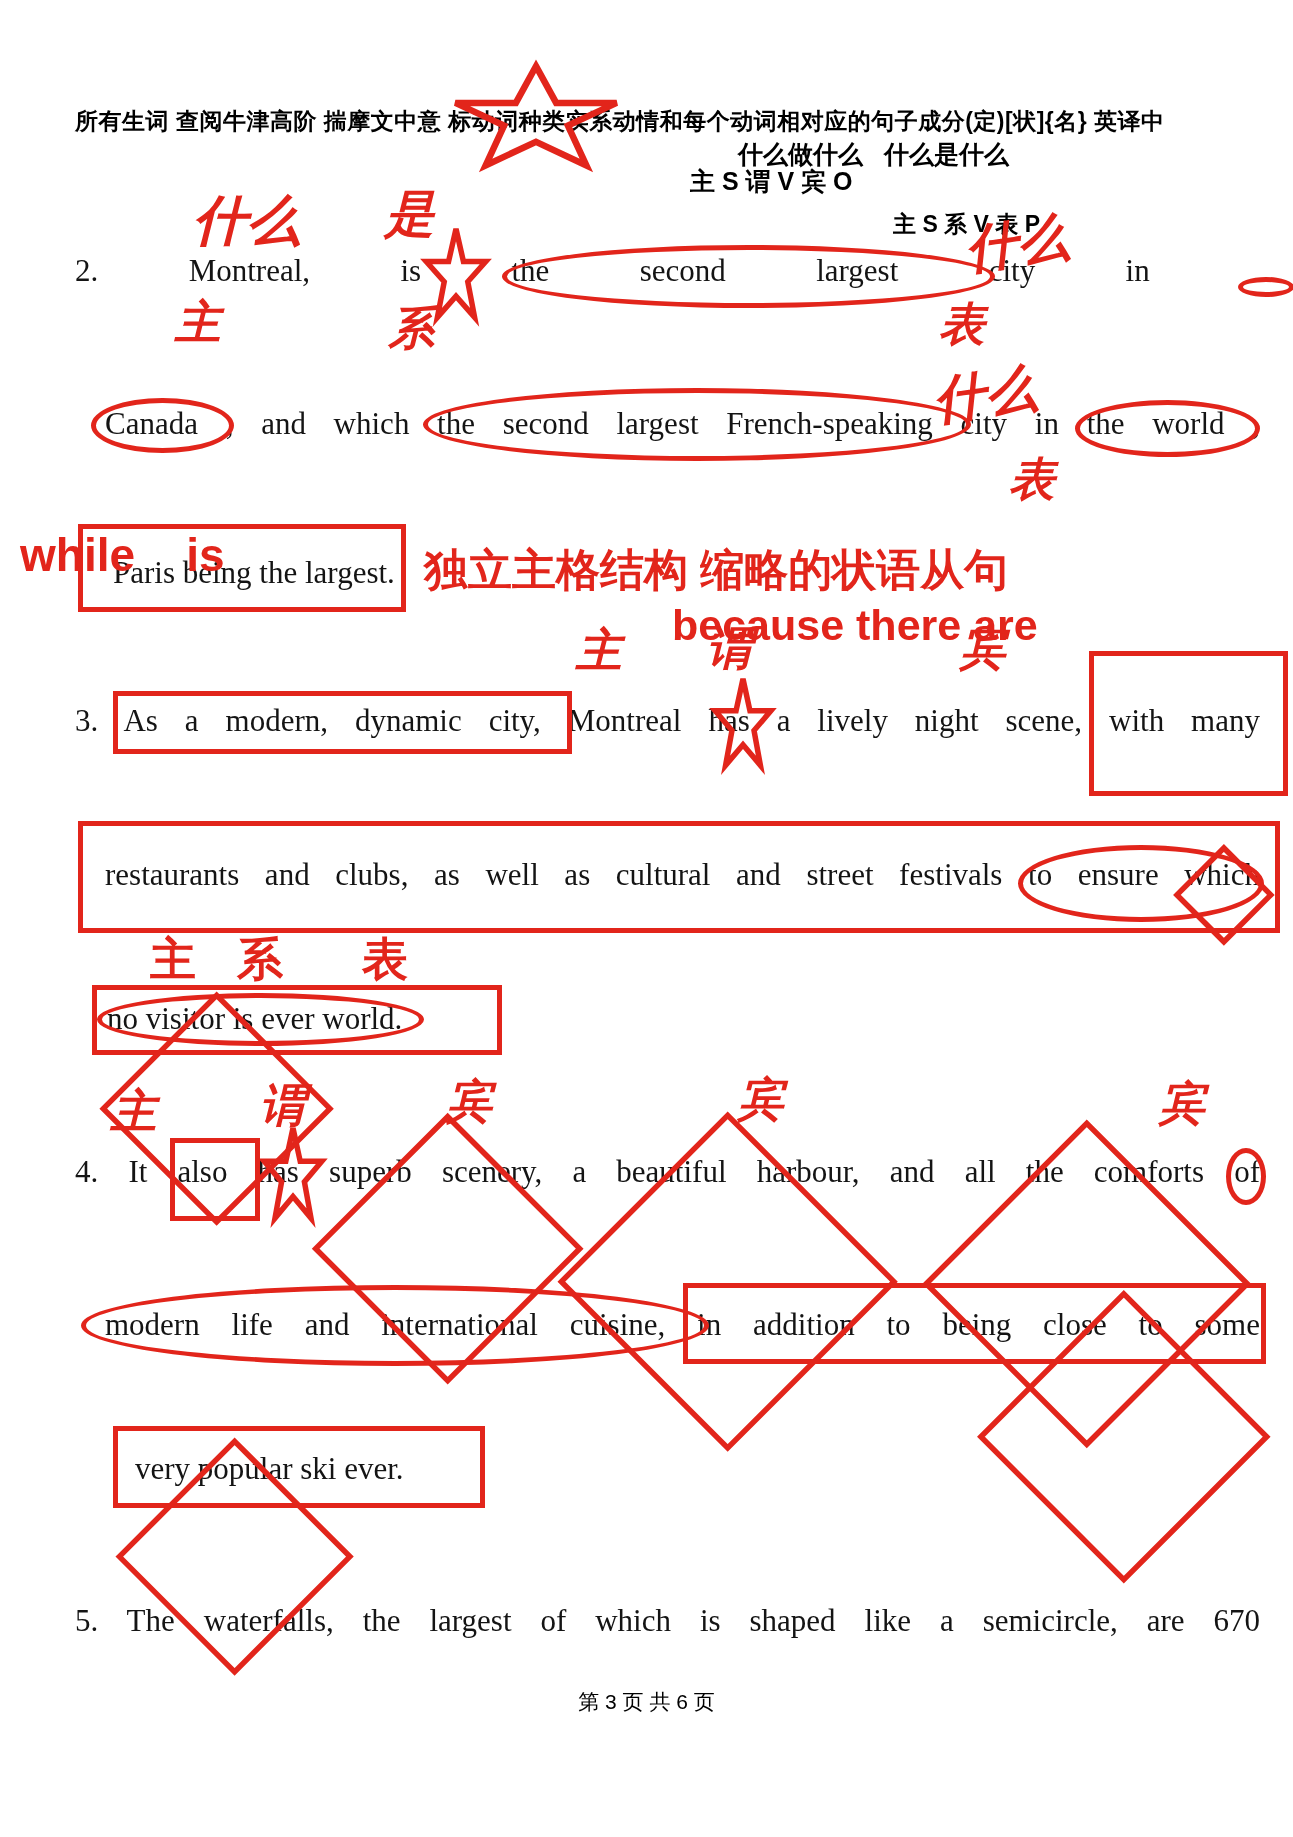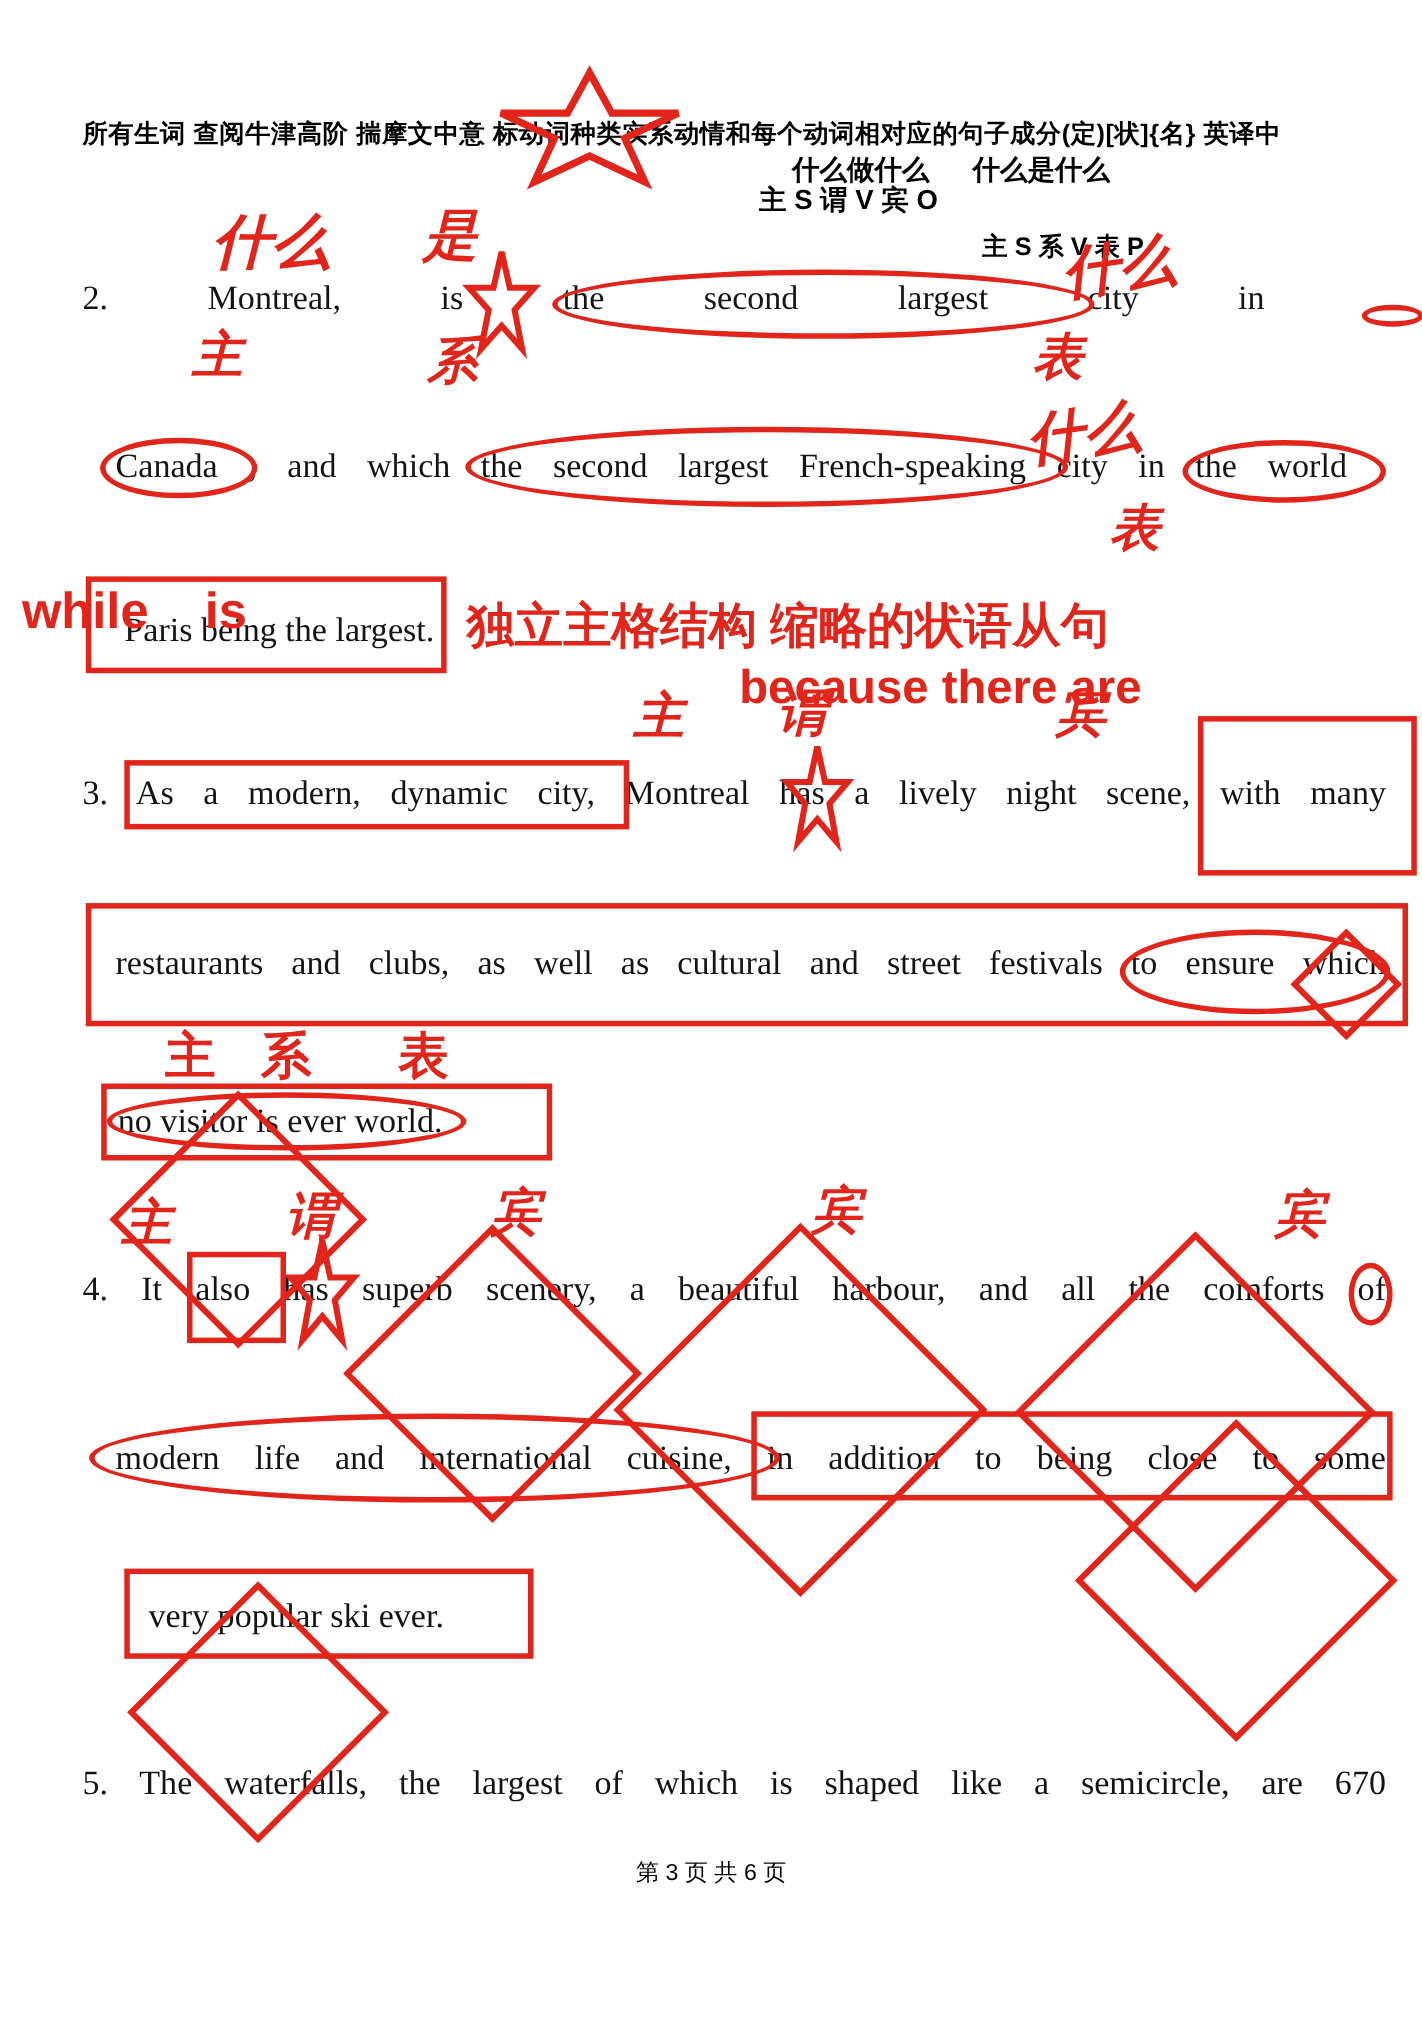--- a/index.html
+++ b/index.html
@@ -39,21 +39,21 @@
 <body>
 
 <div class="page">
 
   <div class="hdr" style="left:75px; top:106px; font-size:23px; letter-spacing:0.5px;">所有生词 查阅牛津高阶 揣摩文中意 标动词种类实系动情和每个动词相对应的句子成分(定)[状]{名} 英译中</div>
 
   <svg class="ov" style="left:452px; top:64px; width:168px; height:108px;" viewBox="0 0 100 100" preserveAspectRatio="none">
     <path d="M50 2 L62 36 L98 36 L69 57 L80 94 L50 72 L20 94 L31 57 L2 36 L38 36 Z" style="stroke-width:6.5"></path>
   </svg>
 
-  <div class="hdr" style="left:720px; top:138px; font-size:25px;">什么做什么</div>
+  <div class="hdr" style="left:738px; top:138px; font-size:25px;">什么做什么</div>
   <div class="hdr" style="left:884px; top:138px; font-size:25px;">什么是什么</div>
   <div class="hdr" style="left:690px; top:165px; font-size:25px;">主 S 谓 V 宾 O</div>
   <div class="hdr" style="left:893px; top:165px; font-size:23px;margin-top:44px;">主 S 系 V 表 P</div>
 
   <div class="sline" style="left:75px; top:252px; width:1185px;">
     <span>2.</span>
     <span class="mk">
       <span>Montreal,</span>
       <i class="lbl" style="top:-60px; left:4px; font-size:54px;">什么</i>
       <i class="lbl" style="top:46px; left:-14px; font-size:46px;">主</i>

